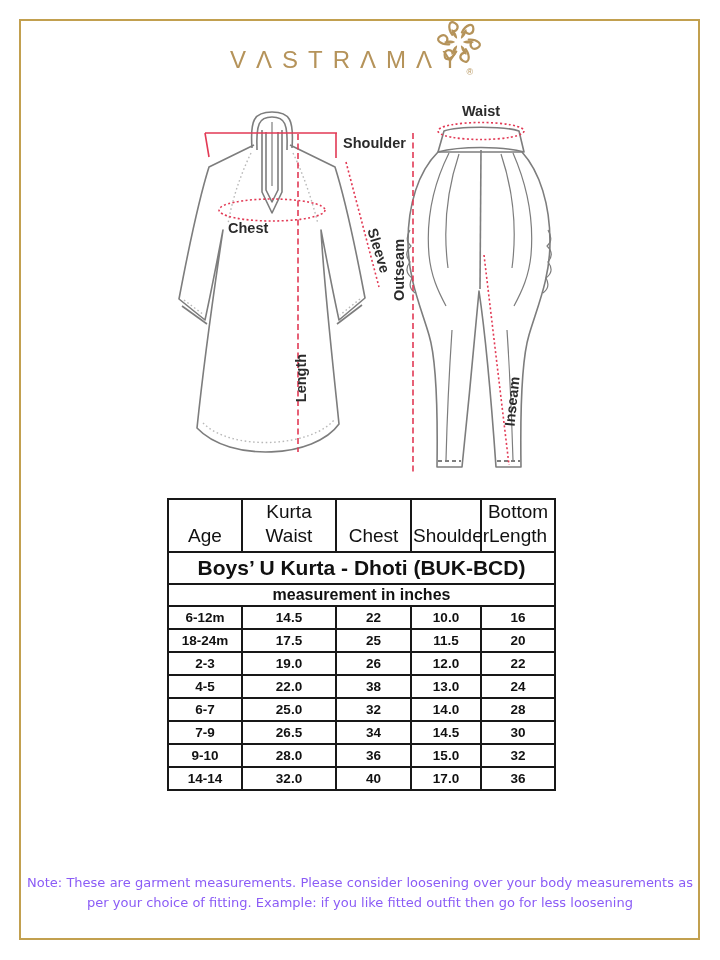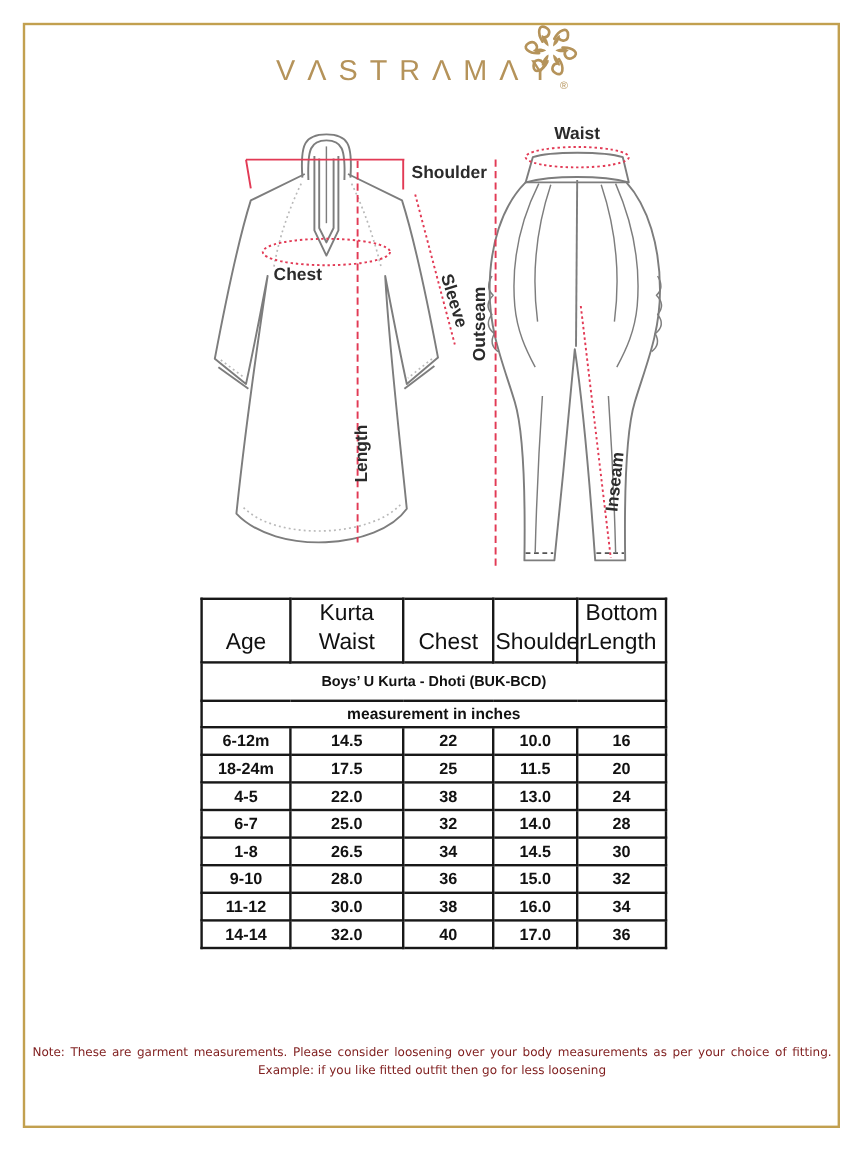--- a/index.html
+++ b/index.html
@@ -26,29 +26,29 @@
   }
   
   .size-table{
     position:absolute;left:167px;top:498px;width:387px;
     border-collapse:collapse;table-layout:fixed;
     font-family:"Liberation Sans",sans-serif;color:#111;
   }
   .size-table th,.size-table td{
     border:2px solid #181818;text-align:center;vertical-align:middle;padding:0 1px;
   }
-  .size-table .title-cell{height:30px;font-size:12px;font-weight:700;}
-  .size-table .sub-cell{height:20px;font-size:13px;font-weight:700;}
+  .size-table .title-cell{height:30px;font-size:21px;font-weight:700;}
+  .size-table .sub-cell{height:20px;font-size:16px;font-weight:700;}
   .size-table thead th{height:46px;font-size:19px;font-weight:400;vertical-align:bottom;padding-bottom:3px;line-height:1.25;}
   .size-table tbody td{height:21px;font-size:13.5px;font-weight:700;}
   
   .note{
     position:absolute;left:27px;top:860px;width:666px;
     font-family:"DejaVu Sans","Liberation Sans",sans-serif;
-    font-size:10px;line-height:1.52;color:#7f1d1d;
+    font-size:13px;line-height:1.52;color:#8b5cf6;
     text-align:justify;text-align-last:center;
   }
 </style>
 </head>
 <body>
 
 <div class="gold-frame"></div>
 
 <div class="logo">
   <span class="logo-text">VΛSTRΛMΛY</span>
@@ -195,55 +195,55 @@
         <td>16</td>
       </tr>
       <tr>
         <td>18-24m</td>
         <td>17.5</td>
         <td>25</td>
         <td>11.5</td>
         <td>20</td>
       </tr>
       <tr>
+        <td>2-3</td>
+        <td>19.0</td>
+        <td>26</td>
+        <td>12.0</td>
+        <td>22</td>
+      </tr>
+      <tr>
         <td>4-5</td>
         <td>22.0</td>
         <td>38</td>
         <td>13.0</td>
         <td>24</td>
       </tr>
       <tr>
         <td>6-7</td>
         <td>25.0</td>
         <td>32</td>
         <td>14.0</td>
         <td>28</td>
       </tr>
       <tr>
-        <td>1-8</td>
+        <td>7-9</td>
         <td>26.5</td>
         <td>34</td>
         <td>14.5</td>
         <td>30</td>
       </tr>
       <tr>
         <td>9-10</td>
         <td>28.0</td>
         <td>36</td>
         <td>15.0</td>
         <td>32</td>
       </tr>
       <tr>
-        <td>11-12</td>
-        <td>30.0</td>
-        <td>38</td>
-        <td>16.0</td>
-        <td>34</td>
-      </tr>
-      <tr>
         <td>14-14</td>
         <td>32.0</td>
         <td>40</td>
         <td>17.0</td>
         <td>36</td>
       </tr>
     </tbody>
 </table>
 
 <p class="note">Note: These are garment measurements. Please consider loosening over your body measurements as per your choice of fitting. Example: if you like fitted outfit then go for less loosening</p>

